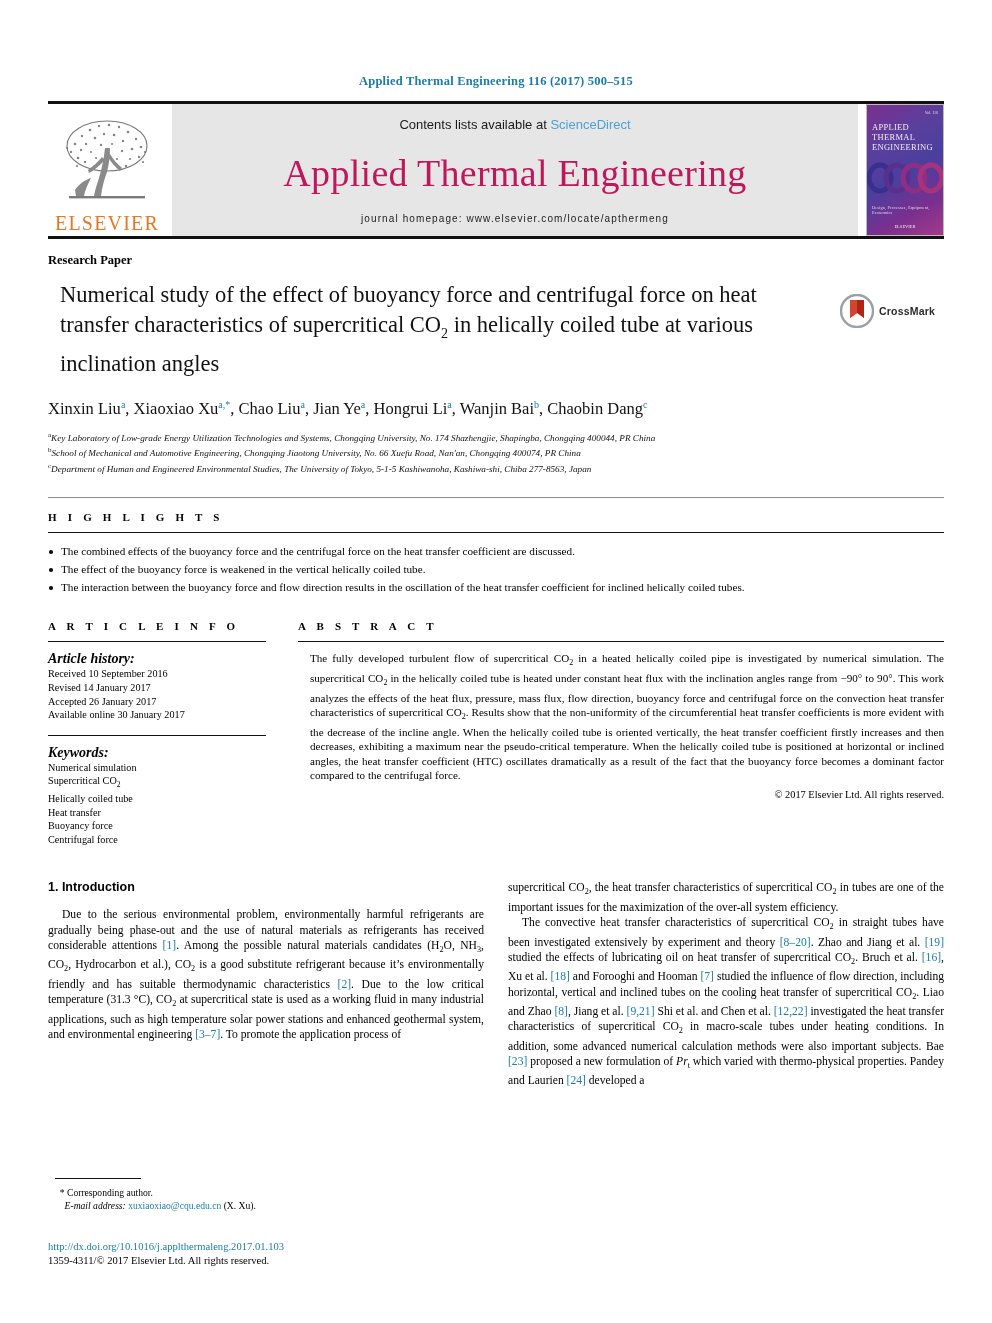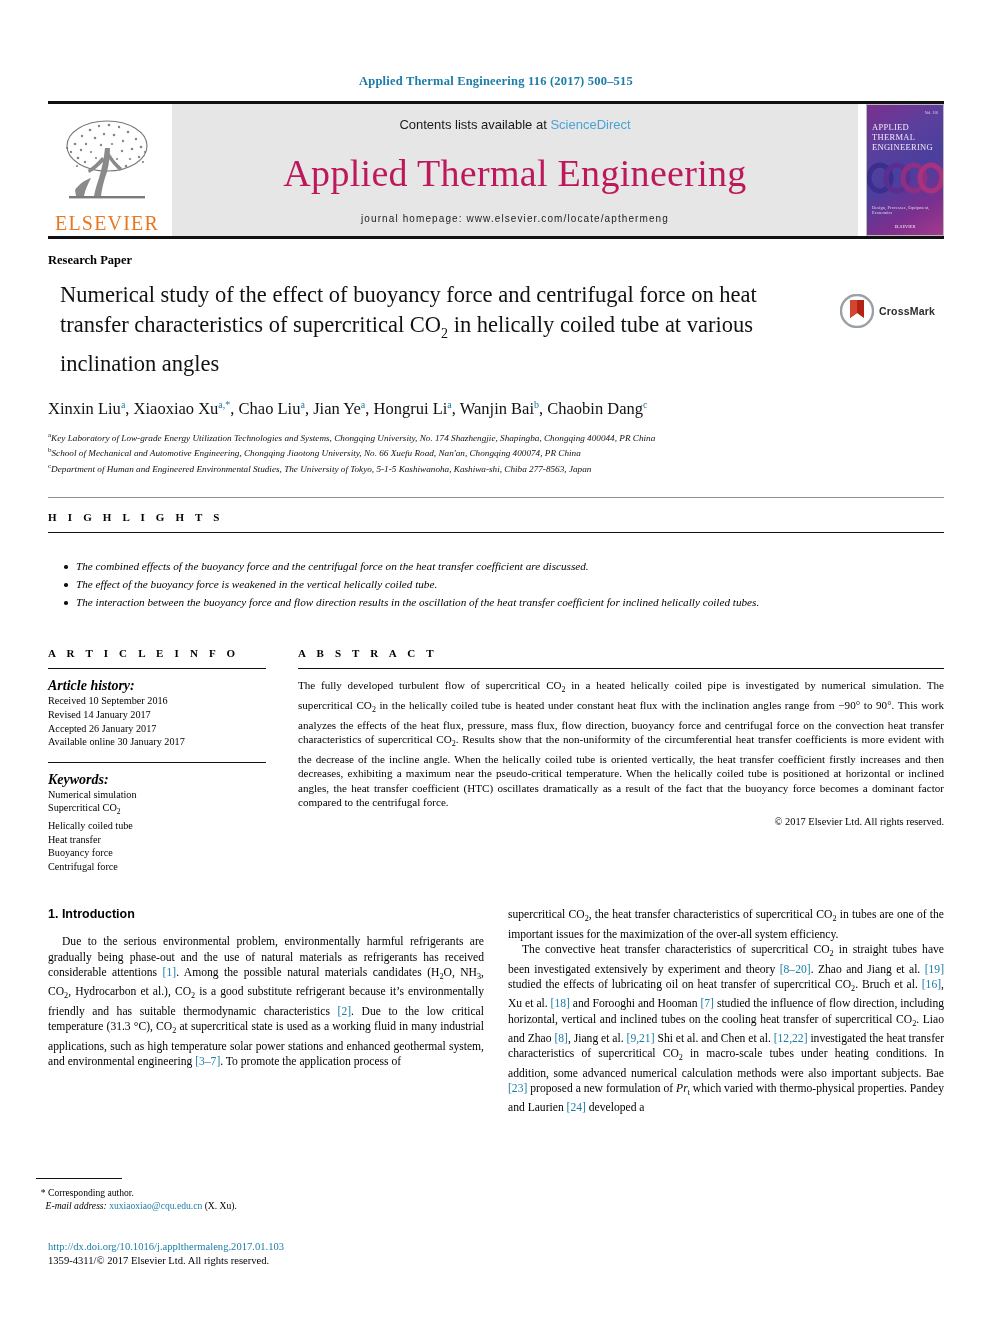--- a/index.html
+++ b/index.html
@@ -125,21 +125,21 @@
 
   
   .sec-block{margin:0 48px;}
   .sec-rule-top{border-top:1px solid #8d8d8d;margin-top:22px;}
   .sec-label{
     font-family:"Liberation Serif",serif;
     font-weight:bold;font-size:11px;letter-spacing:4.2px;
     padding:13px 0 9px 0;
   }
   .hl-rule{border-top:1.6px solid #111;}
-  .hl-list{padding:11px 0 0 0;margin:15px;list-style:none;font-style:italic;}
+  .hl-list{padding:11px 0 0 0;margin:0;list-style:none;}
   .hl-item{
     font-size:11.2px;line-height:15px;
     padding-left:13px;position:relative;margin-bottom:3px;
     font-family:"Liberation Serif",serif;
   }
   .hl-item:before{
     content:"";position:absolute;left:1px;top:6px;
     width:3.6px;height:3.6px;background:#111;border-radius:50%;
   }
 
@@ -155,21 +155,21 @@
   .ia-rule{border-top:1.6px solid #111;}
   .hist-title,.kw-title{
     font-style:italic;font-weight:bold;font-size:14px;
     margin-top:9px;font-family:"Liberation Serif",serif;
   }
   .hist-line,.kw-line{font-size:10.2px;line-height:13.6px;font-family:"Liberation Serif",serif;}
   .kw-sep{border-top:1px solid #111;margin-top:13px;}
   .kw-line sub{font-size:7.5px;}
   .abs-body{
     font-size:11.1px;line-height:14.4px;text-align:justify;
-    font-family:"Liberation Serif",serif;margin-top:9px;
+    font-family:"Liberation Serif",serif;margin-top:9px;margin-left:12px;
   }
   .abs-body sub{font-size:8px;}
   .abs-copy{
     font-size:10.4px;text-align:right;margin-top:7px;
     font-family:"Liberation Serif",serif;
   }
 
   
   .body-wrap{display:flex;margin:34px 48px 0 48px;gap:24px;position:relative;}
   .bcol{flex:1 1 0;min-width:0;}
@@ -178,21 +178,21 @@
     font-size:11.6px;line-height:15.2px;text-align:justify;
     font-family:"Liberation Serif",serif;text-indent:14px;margin:0 0 0 0;
   }
   .para.cont{text-indent:0;}
   .para sub{font-size:8.2px;}
   .ref{color:#1b7ca8;}
   .link{color:#1b7ca8;}
 
   
   .footnote{
-    position:absolute;left:36px;top:1178px;width:412px;
+    position:absolute;left:55px;top:1178px;width:412px;
   }
   .fn-rule{border-top:1px solid #111;width:86px;margin-bottom:7px;}
   .fn-line{font-size:9.6px;line-height:13px;font-family:"Liberation Serif",serif;}
   .fn-line .ital{font-style:italic;}
   .doi-block{position:absolute;left:48px;top:1240px;width:430px;}
   .doi{font-size:10.6px;color:#1b7ca8;line-height:14px;font-family:"Liberation Serif",serif;}
   .issn{font-size:10.6px;line-height:14px;font-family:"Liberation Serif",serif;}
 </style>
 </head>
 <body>

